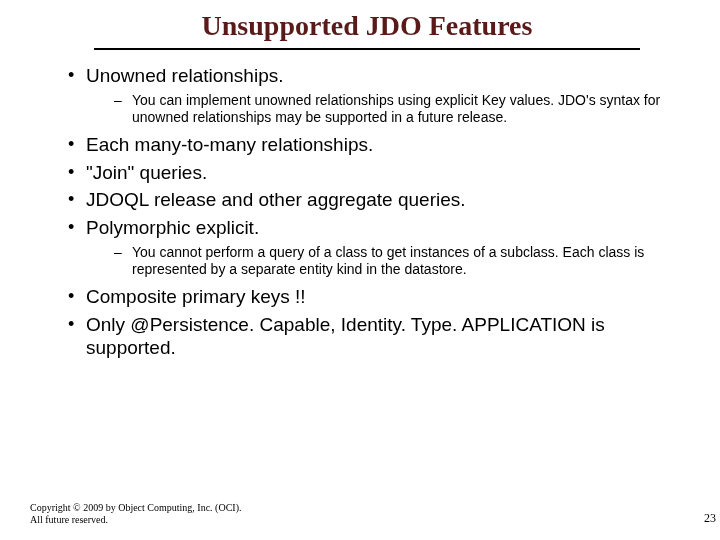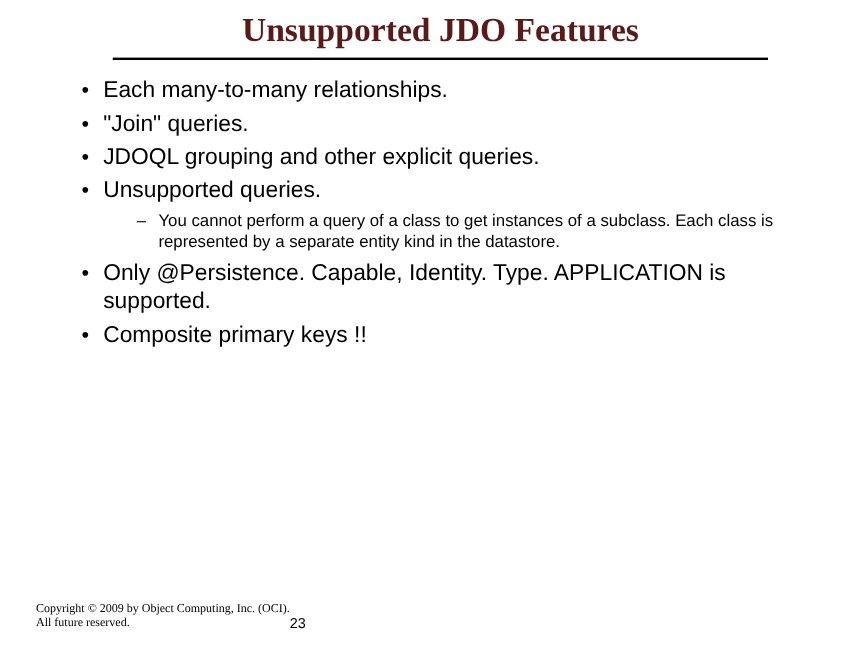--- a/index.html
+++ b/index.html
@@ -64,71 +64,78 @@
   ul.level2 > li::before {
     content: "–";
     position: absolute;
     left: 0;
     top: 0;
   }
   .footer {
     position: absolute;
     bottom: 14px;
     left: 30px;
-    right: 20px;
+    right: 4px;
     display: flex;
+    justify-content: space-between;
     align-items: flex-end;
   }
   .copyright {
     font-family: "Times New Roman", Times, serif;
     font-size: 10px;
     line-height: 1.2;
     color: #000;
   }
   .pagenum {
-    font-family: Liberation Sans, sans-serif;
+    font-family: Liberation Serif, serif;
     font-size: 12px;
     color: #000;
   }
 </style>
 </head>
 <body>
 
 <div class="slide">
   <h1 class="title">Unsupported JDO Features</h1>
 
   <div class="content">
     <ul class="level1">
 
+      <li>
+        <span>Unowned relationships.</span>
+        <ul class="level2">
+          <li>You can implement unowned relationships using explicit Key values. JDO's syntax for unowned relationships may be supported in a future release.</li>
+        </ul>
+      </li>
 
       <li>
         <span>Each many-to-many relationships.</span>
       </li>
 
       <li>
         <span>"Join" queries.</span>
       </li>
 
       <li>
-        <span>JDOQL grouping and other explicit queries.</span>
+        <span>JDOQL release and other aggregate queries.</span>
       </li>
 
       <li>
-        <span>Unsupported queries.</span>
+        <span>Polymorphic explicit.</span>
         <ul class="level2">
           <li>You cannot perform a query of a class to get instances of a subclass. Each class is represented by a separate entity kind in the datastore.</li>
         </ul>
       </li>
 
       <li>
-        <span>Only @Persistence. Capable, Identity. Type. APPLICATION is supported.</span>
+        <span>Composite primary keys !!</span>
       </li>
 
       <li>
-        <span>Composite primary keys !!</span>
+        <span>Only @Persistence. Capable, Identity. Type. APPLICATION is supported.</span>
       </li>
 
     </ul>
   </div>
 
   <div class="footer">
     <div class="copyright">
       <div>Copyright © 2009 by Object Computing, Inc. (OCI).</div>
       <div>All future reserved.</div>
     </div>

